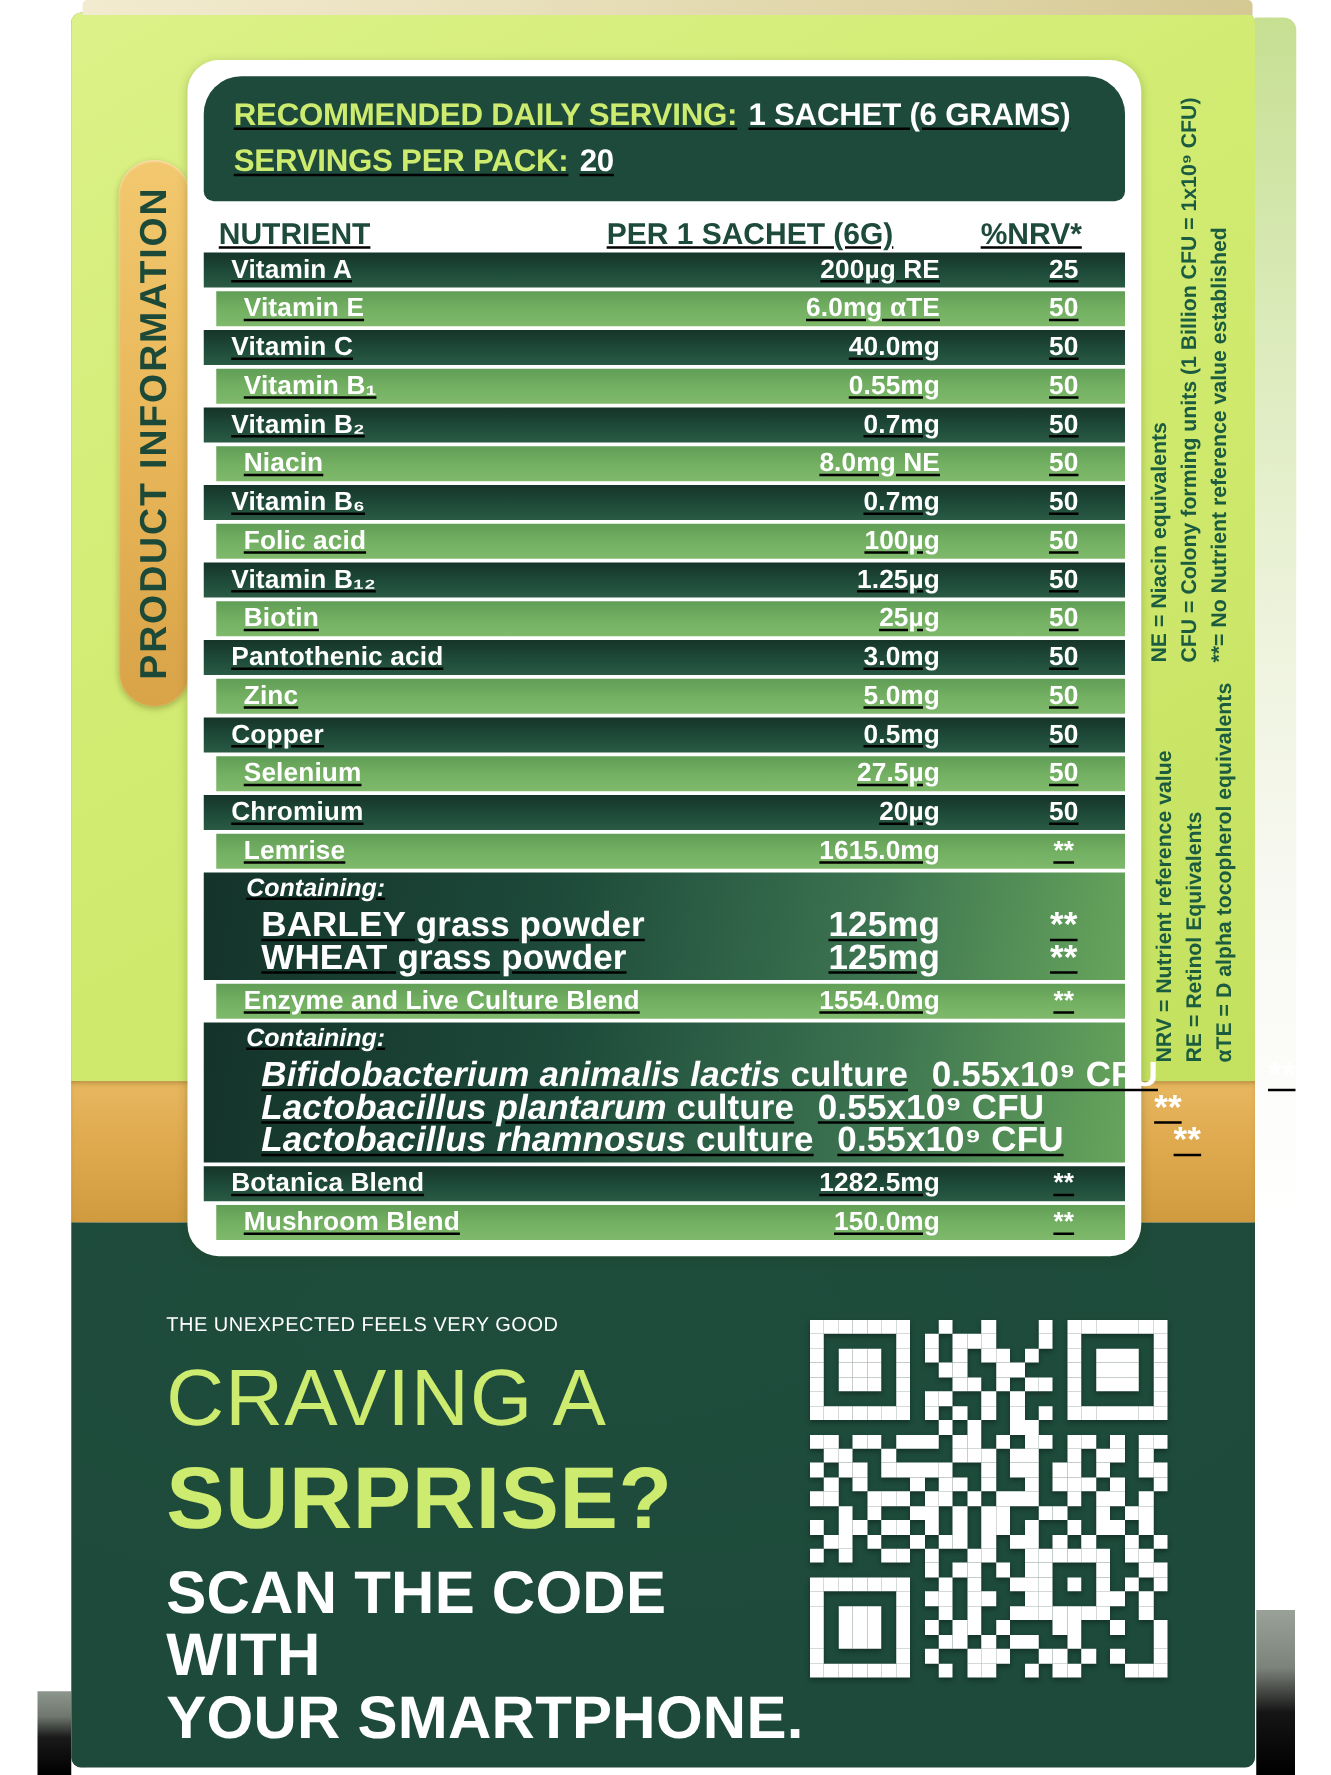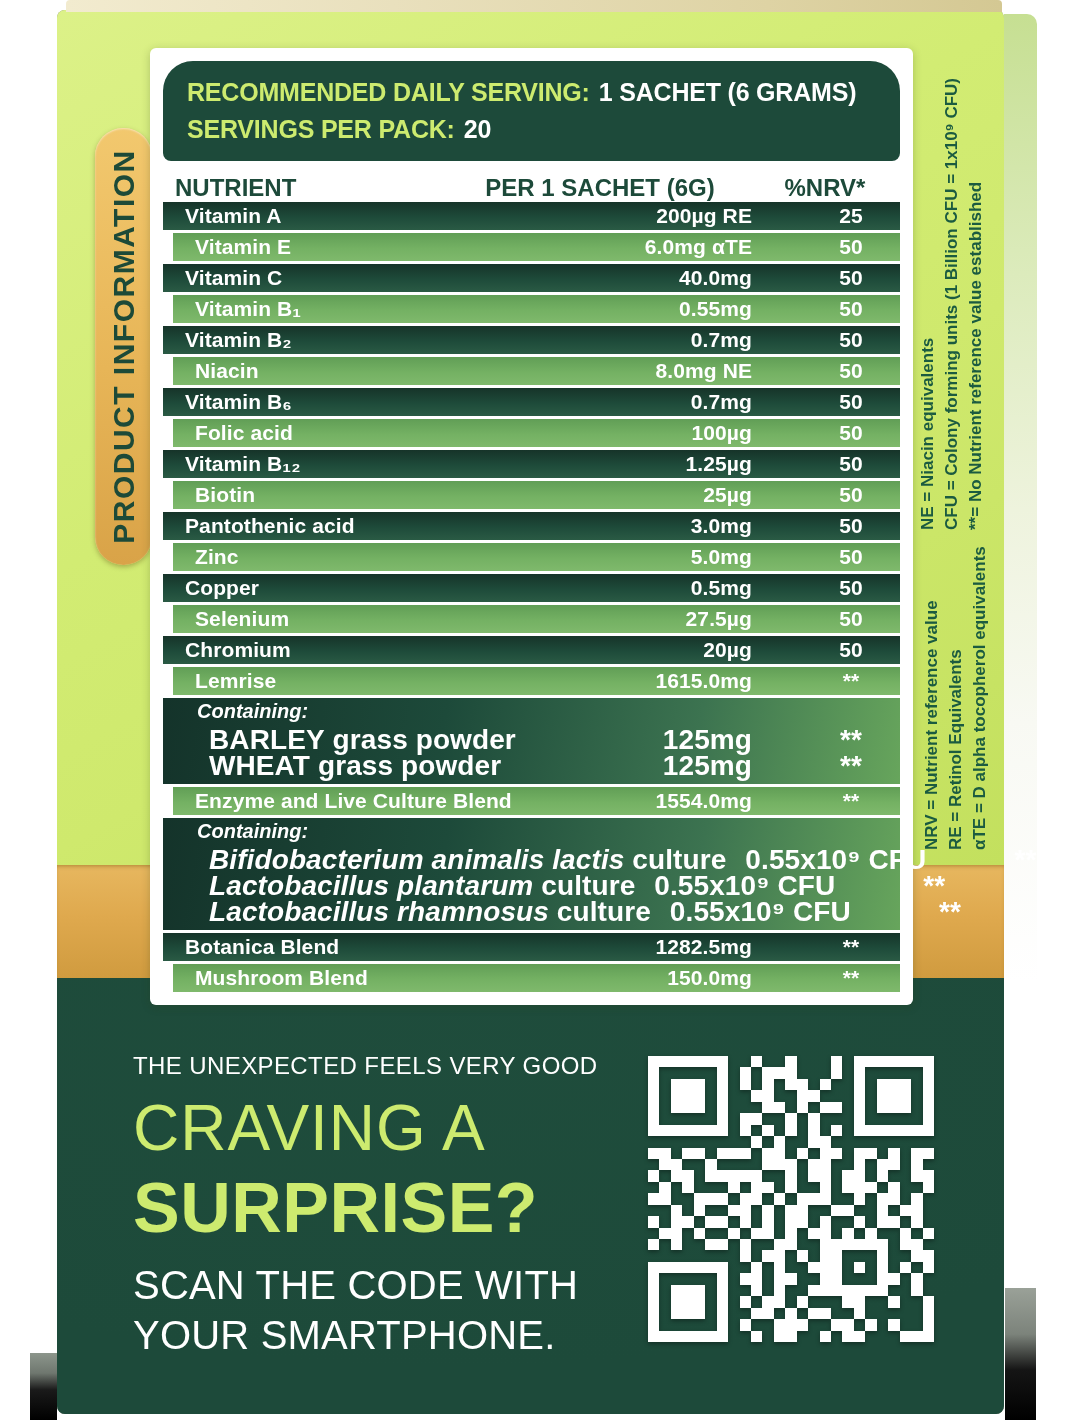--- a/index.html
+++ b/index.html
@@ -35,22 +35,22 @@
   .pill{position:absolute;left:95px;top:128px;width:57px;height:437px;border-radius:28px;
     background:linear-gradient(180deg,#f2c86e 0%,#e7b557 55%,#d9a348 100%);
     box-shadow:0 2px 5px rgba(80,60,10,.35), inset 0 1px 2px rgba(255,255,255,.5);}
   .vtext{position:absolute;left:0;top:0;transform-origin:0 0;
     transform:rotate(-90deg) translateX(-100%);}
   .pill-text{width:437px;height:57px;line-height:57px;text-align:center;
     font-size:30px;font-weight:700;letter-spacing:1.5px;color:#1d4a38;white-space:nowrap;}
 
   
   .panel{position:absolute;left:150px;top:48px;width:763px;background:#fff;
-    border-radius:6px;padding:13px;box-sizing:border-box;
-    box-shadow:0 2px 8px rgba(40,60,20,.25);}
+    border-radius:25px;padding:13px;box-sizing:border-box;
+    box-shadow:0 2px 8px rgba(40,60,20,.25);text-decoration:underline;}
   .panel-head{background:var(--dark,#1d4a3a);border-radius:30px 30px 8px 8px;
     padding:13px 24px;}
   .ph-line{font-size:25px;font-weight:700;line-height:37px;letter-spacing:-.2px;white-space:nowrap;}
   .ph-line .lab{color:var(--limeaccent,#cdeb6f);margin-right:9px;}
   .ph-line .val{color:#fff;}
   .thead{display:grid;grid-template-columns:1fr 300px 150px;align-items:center;
     padding:13px 0 0;color:var(--dark,#1d4a3a);font-size:24px;font-weight:700;}
   .thead .name{padding-left:12px;}
   .thead .value,.thead .nrv{text-align:center;}
   .rows{display:flex;flex-direction:column;gap:3px;}
@@ -74,26 +74,26 @@
   .fnwrap{position:absolute;}
   .fn{font-size:17px;font-weight:700;color:var(--footnote,#1b5b40);line-height:24px;
     white-space:nowrap;}
   .fn-top{left:916px;top:70px;width:72px;height:460px;}
   .fn-top .vtext{width:460px;height:72px;}
   .fn-bot{left:920px;top:545px;width:72px;height:305px;}
   .fn-bot .vtext{width:305px;height:72px;}
 
   
   .promo{position:absolute;left:133px;top:1052px;width:520px;color:#fff;}
-  .tagline{font-size:24px;font-weight:500;letter-spacing:.4px;margin-bottom:10px;}
+  .tagline{font-size:16px;font-weight:500;letter-spacing:.4px;margin-bottom:10px;}
   .headline1{font-size:64px;font-weight:400;letter-spacing:1px;line-height:76px;
     color:var(--limeaccent,#cdeb6f);}
   .headline2{font-size:70px;font-weight:800;letter-spacing:.5px;line-height:84px;
     color:var(--limeaccent,#cdeb6f);margin-bottom:10px;}
-  .cta{font-size:40px;font-weight:400;line-height:50px;letter-spacing:.2px;}
+  .cta{font-size:48px;font-weight:700;line-height:50px;letter-spacing:.2px;}
   .qr{position:absolute;left:648px;top:1056px;width:286px;height:286px;
     display:grid;grid-template-columns:repeat(25,1fr);grid-template-rows:repeat(25,1fr);
     filter:drop-shadow(0 2px 2px rgba(0,0,0,.35));}
   .qm{background:transparent;}
   .qm.on{background:#fff;}
 </style>
 </head>
 <body>
 
 <div class="stage">

